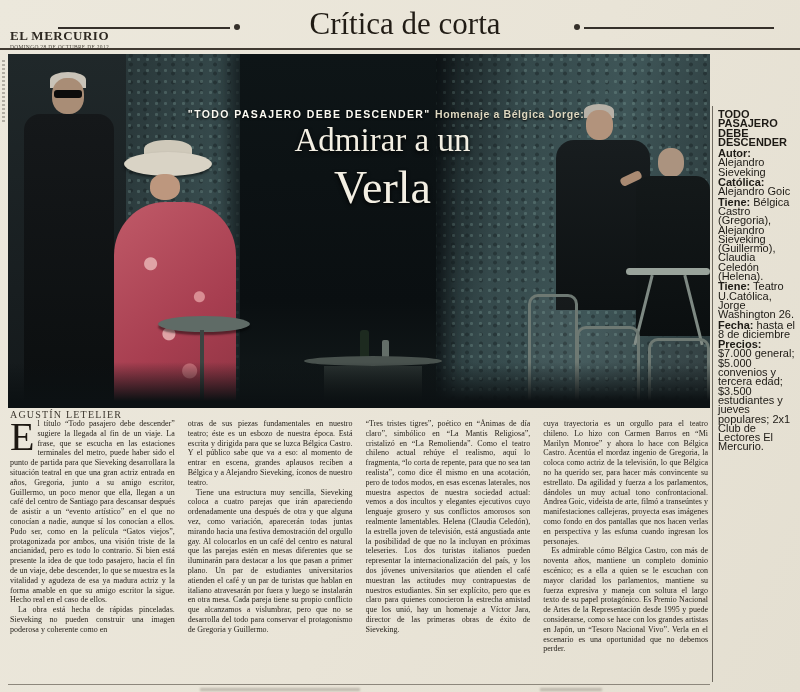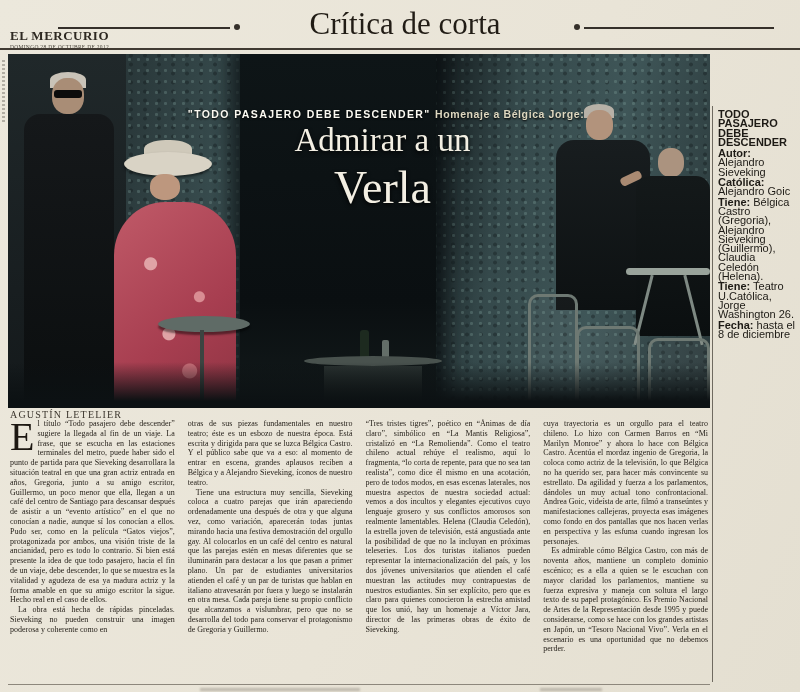--- a/index.html
+++ b/index.html
@@ -199,16 +199,17 @@
 
   <div class="side-rule"></div>
   <div class="sidebar">
     <div class="sb-title">TODO PASAJERO DEBE DESCENDER</div>
     <div>
         <div class="sb-entry"><b>Autor:</b> Alejandro Sieveking</div>
         <div class="sb-entry"><b>Católica:</b> Alejandro Goic</div>
         <div class="sb-entry"><b>Tiene:</b> Bélgica Castro (Gregoria), Alejandro Sieveking (Guillermo), Claudia Celedón (Helena).</div>
         <div class="sb-entry"><b>Tiene:</b> Teatro U.Católica, Jorge Washington 26.</div>
         <div class="sb-entry"><b>Fecha:</b> hasta el 8 de diciembre</div>
+        <div class="sb-entry"><b>Precios:</b> $7.000 general; $5.000 convenios y tercera edad; $3.500 estudiantes y jueves populares; 2x1 Club de Lectores El Mercurio.</div>
       </div>
   </div>
 
 </div>
 
 </body></html>

